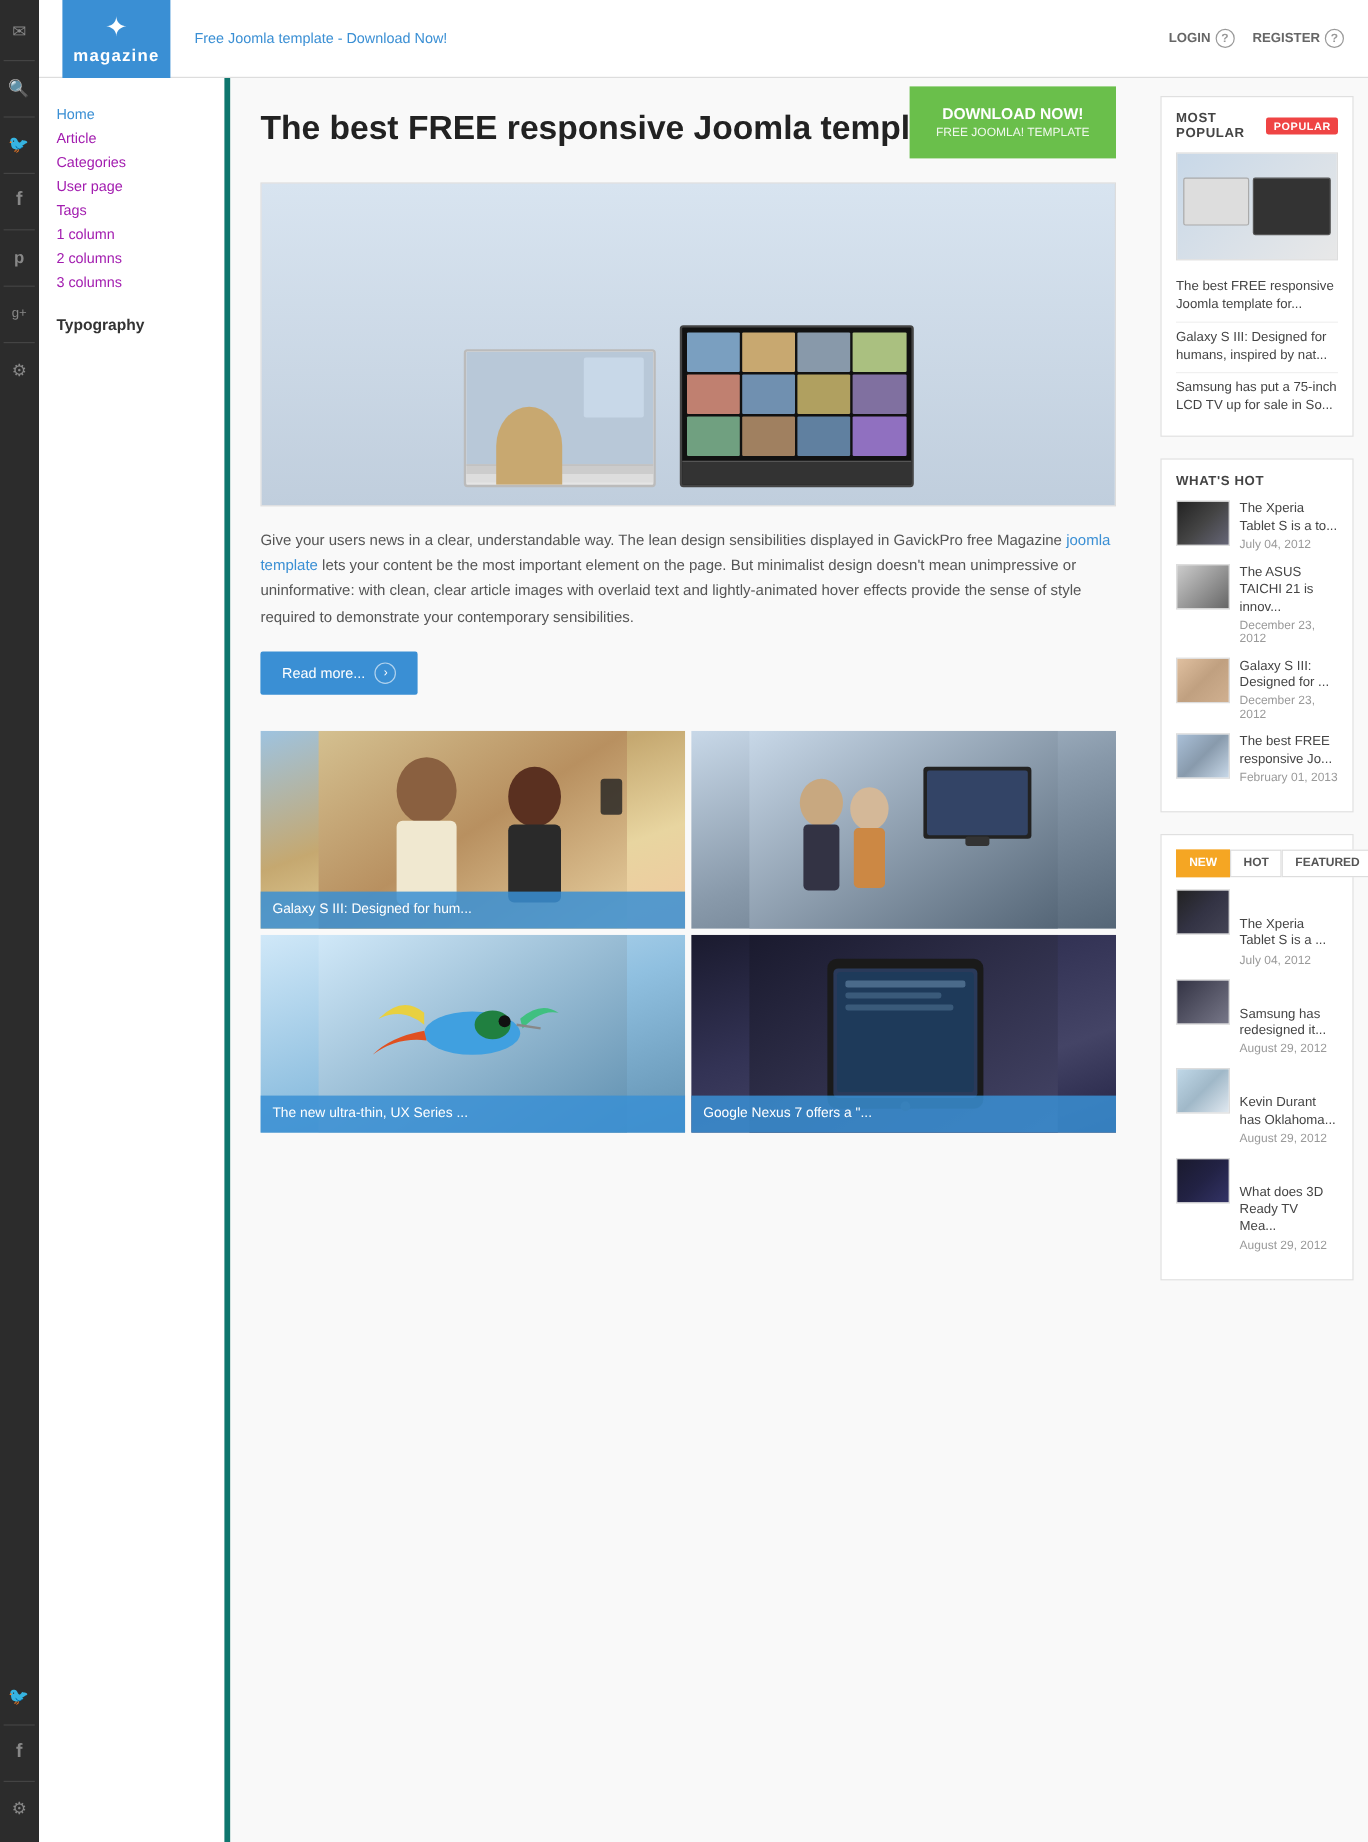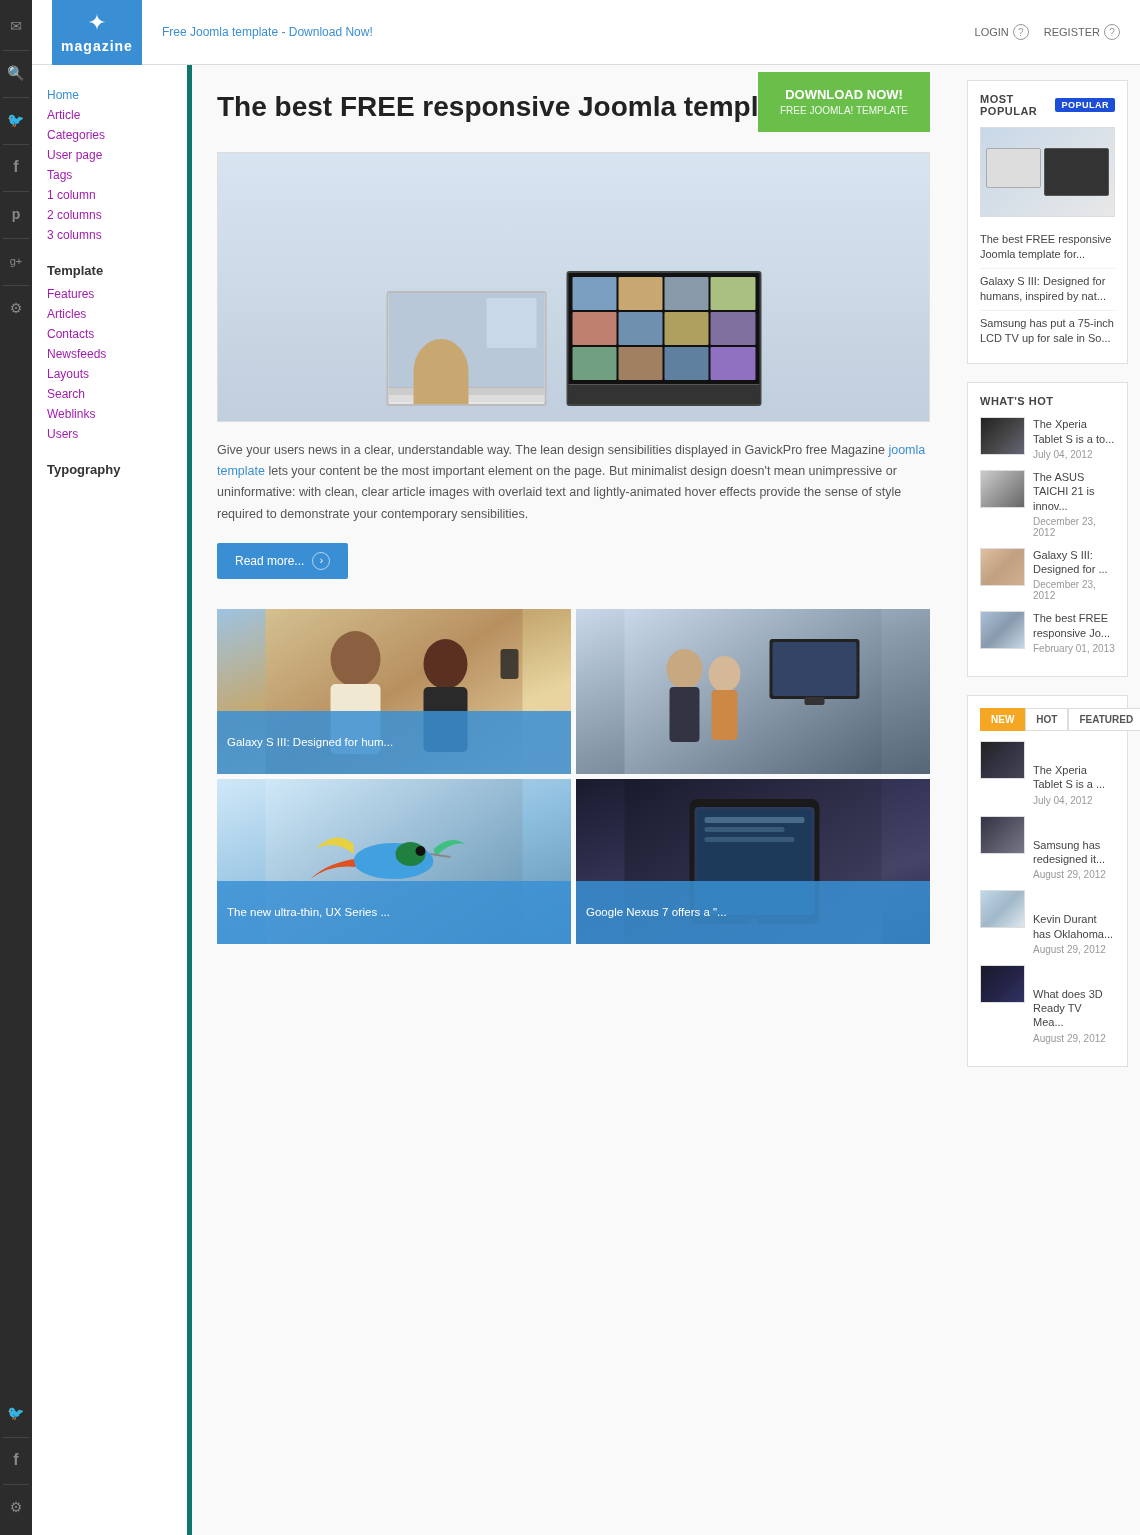--- a/index.html
+++ b/index.html
@@ -59,20 +59,21 @@
     .header-middle span { color: #3a8fd4; cursor: pointer; }
     .header-right { display: flex; align-items: center; gap: 15px; }
     .header-right .btn-login, .header-right .btn-register {
       font-size: 11px;
       color: #666;
       cursor: pointer;
       display: flex;
       align-items: center;
       gap: 4px;
       text-transform: uppercase;
+      font-weight: bold;
     }
     .header-right .circle-btn {
       width: 16px; height: 16px;
       border-radius: 50%;
       border: 1px solid #999;
       display: inline-flex;
       align-items: center;
       justify-content: center;
       font-size: 10px;
       color: #999;
@@ -198,21 +199,21 @@
       align-items: center;
       justify-content: center;
     }
     .featured-caption {
       position: absolute;
       bottom: 0;
       left: 0;
       right: 0;
       background: rgba(58, 143, 212, 0.85);
       color: white;
-      padding: 24px 10px;
+      padding: 8px 10px;
       font-size: 11.5px;
       line-height: 1.3;
     }
     
     .feat-img-1 { background: linear-gradient(160deg, #9ec3e0 0%, #c5a870 40%, #e8d5a0 70%, #f0c8a0 100%); }
     .feat-img-2 { background: linear-gradient(160deg, #c8d8e8 0%, #8899aa 50%, #556677 100%); }
     .feat-img-3 { background: linear-gradient(160deg, #d0e8f8 0%, #90c0e0 50%, #6090b0 100%); }
     .feat-img-4 { background: linear-gradient(160deg, #1a1a2e 0%, #333355 40%, #444466 70%, #222244 100%); }
 
     
@@ -227,21 +228,21 @@
       font-weight: bold;
       color: #444;
       text-transform: uppercase;
       letter-spacing: 0.5px;
       margin-bottom: 10px;
       display: flex;
       align-items: center;
       gap: 17px;
     }
     .badge-popular {
-      background: #1d4ed8;
+      background: #ef4444;
       color: white;
       font-size: 9px;
       padding: 2px 6px;
       border-radius: 2px;
       text-transform: uppercase;
       text-align: center;
     }
     .most-popular-img {
       width: 100%;
       height: 90px;
@@ -399,31 +400,20 @@
   <div class="sidebar">
     <div class="nav-section">
       <a class="nav-item active">Home</a>
       <a class="nav-item">Article</a>
       <a class="nav-item">Categories</a>
       <a class="nav-item">User page</a>
       <a class="nav-item">Tags</a>
       <a class="nav-item">1 column</a>
       <a class="nav-item">2 columns</a>
       <a class="nav-item">3 columns</a>
-    </div>
-    <div class="nav-section">
-      <div class="nav-heading">Template</div>
-      <a class="nav-item">Features</a>
-      <a class="nav-item">Articles</a>
-      <a class="nav-item">Contacts</a>
-      <a class="nav-item">Newsfeeds</a>
-      <a class="nav-item">Layouts</a>
-      <a class="nav-item">Search</a>
-      <a class="nav-item">Weblinks</a>
-      <a class="nav-item">Users</a>
     </div>
     <div class="nav-section">
       <div class="nav-heading">Typography</div>
     </div>
   </div>
 
   <div class="content">
     
     <h1 class="article-title">The best FREE responsive Joomla template for 2014</h1>
 

